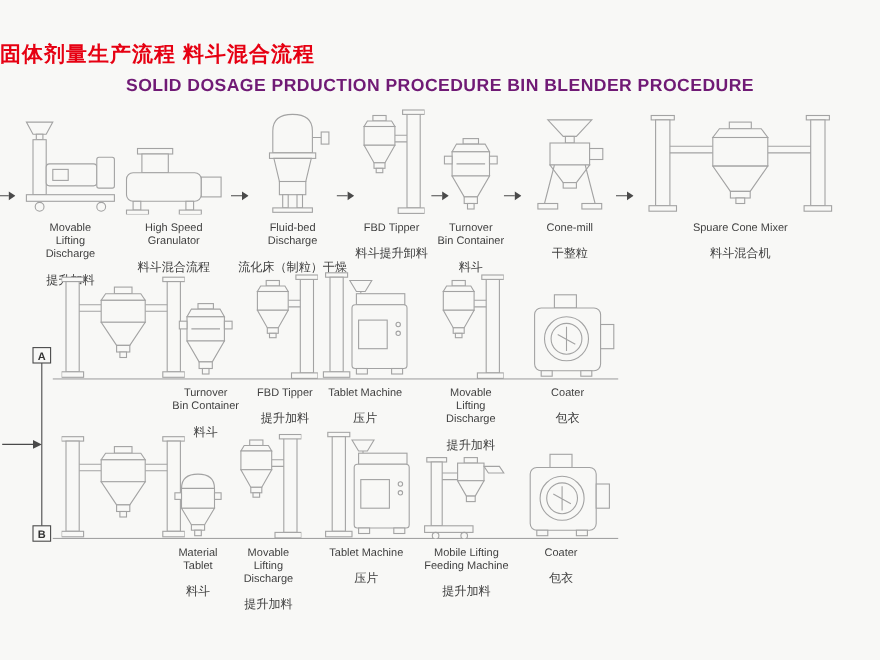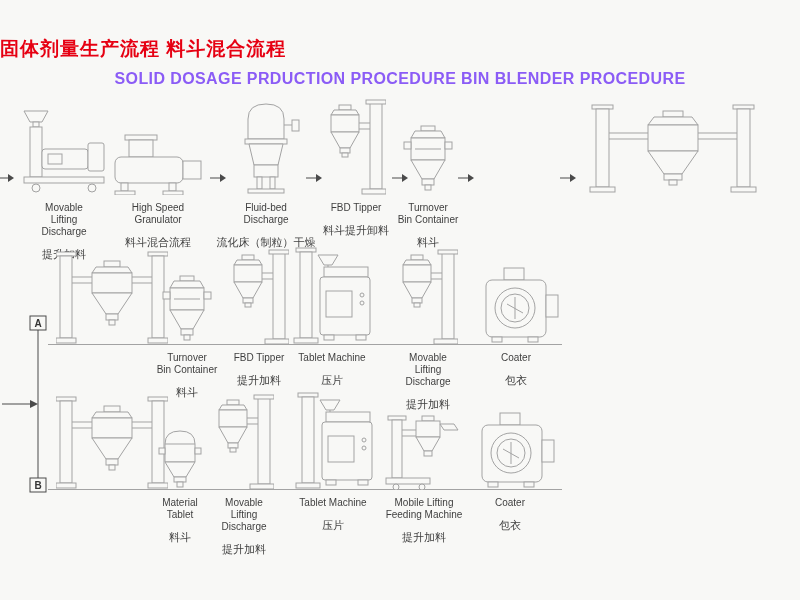--- a/index.html
+++ b/index.html
@@ -13,21 +13,21 @@
   }
   .canvas { position: absolute; inset: 0; }
   .title {
     position: absolute; top: 36px; left: 0; width: 100%;
     text-align: left; font-size: 19px; font-weight: bold;
     color: #e60012; letter-spacing: 1px;
   }
   .subtitle {
     position: absolute; top: 70px; left: 0; width: 100%;
     text-align: center; font-size: 16px; font-weight: bold;
-    color: #8b5cf6; letter-spacing: 0.4px;
+    color: #701a75; letter-spacing: 0.4px;
   }
   .station { position: absolute; text-align: center; }
   .station svg.icon { display: block; margin: 0 auto; }
   .en { margin-top: 7px; font-size: 10px; line-height: 12px; color: #3f3f3f; white-space: pre-line; }
   .zh { margin-top: 9px; font-size: 11px; color: #3f3f3f; white-space: nowrap; }
   .arrow, .connector { position: absolute; }
   .floor { position: absolute; height: 1px; background: #a3a3a3; }
 </style>
 </head>
 <body>
@@ -279,30 +279,39 @@
     <div class="en">Turnover
 Bin Container</div>
     <div class="zh">料斗</div>
   </div>
 
   <svg class="arrow" style="left:458px;top:172px" width="16" height="12" viewBox="0 0 16 12">
     <line x1="0" y1="6" x2="10" y2="6" stroke="#4a4a4a"></line>
       <path d="M10 2 L16 6 L10 10 Z" fill="#4a4a4a"></path>
   </svg>
 
+  <div class="station" style="left:478px;top:107px;width:80px">
+    <svg class="icon" width="72" height="88" viewBox="0 0 72 88">
+        <use href="#sym-conemill"></use>
+      </svg>
+    <div class="en">Cone-mill</div>
+    <div class="zh">干整粒</div>
+  </div>
 
   <svg class="arrow" style="left:560px;top:172px" width="16" height="12" viewBox="0 0 16 12">
     <line x1="0" y1="6" x2="10" y2="6" stroke="#4a4a4a"></line>
       <path d="M10 2 L16 6 L10 10 Z" fill="#4a4a4a"></path>
   </svg>
 
   <div class="station" style="left:578px;top:103px;width:190px">
     <svg class="icon" width="170" height="92" viewBox="0 0 170 92">
         <use href="#sym-squarecone"></use>
       </svg>
+    <div class="en">Spuare Cone Mixer</div>
+    <div class="zh">料斗混合机</div>
   </div>
 
   <svg class="connector" style="left:0;top:308px" width="60" height="190" viewBox="0 0 60 190">
     <line x1="38" y1="22" x2="38" y2="170" stroke="#4a4a4a"></line>
     <line x1="2" y1="96" x2="30" y2="96" stroke="#4a4a4a"></line>
     <path d="M30 92 L38 96 L30 100 Z" fill="#4a4a4a"></path>
     <rect x="30" y="8" width="16" height="14" fill="#f8f8f6" stroke="#4a4a4a"></rect>
     <text x="38" y="19" text-anchor="middle" font-size="10" font-weight="bold" fill="#333">A</text>
     <rect x="30" y="170" width="16" height="14" fill="#f8f8f6" stroke="#4a4a4a"></rect>
     <text x="38" y="181" text-anchor="middle" font-size="10" font-weight="bold" fill="#333">B</text>

